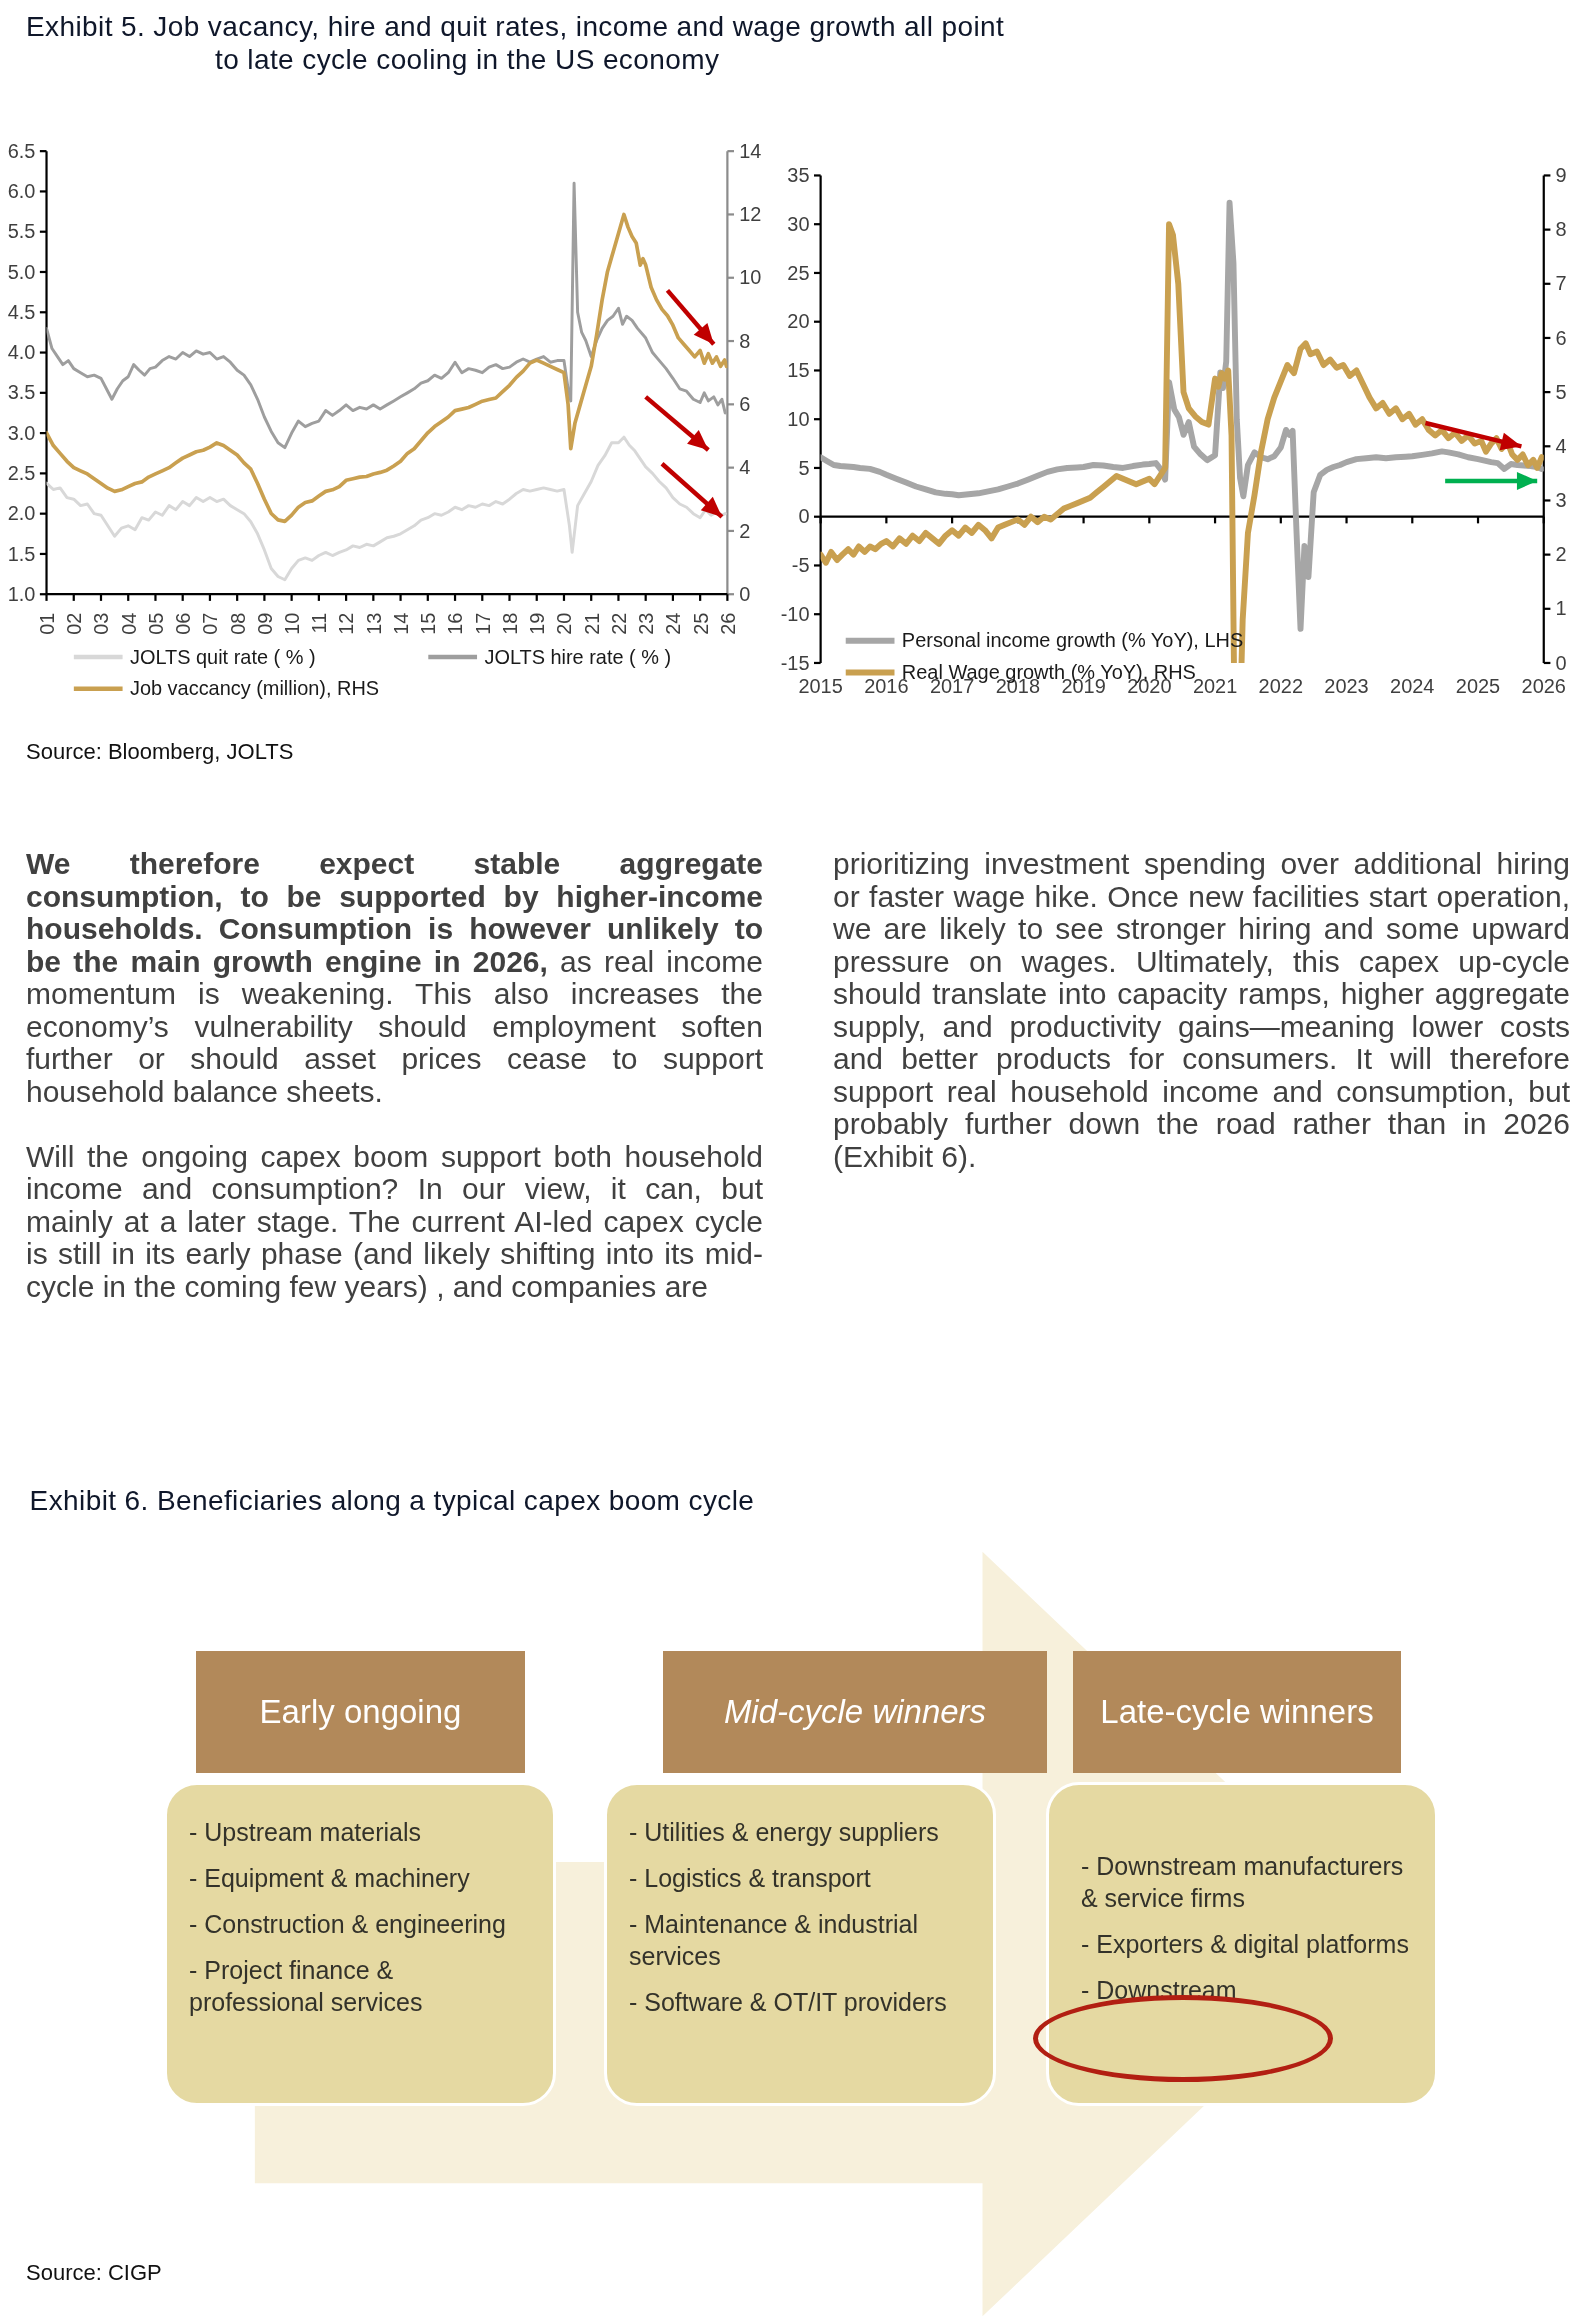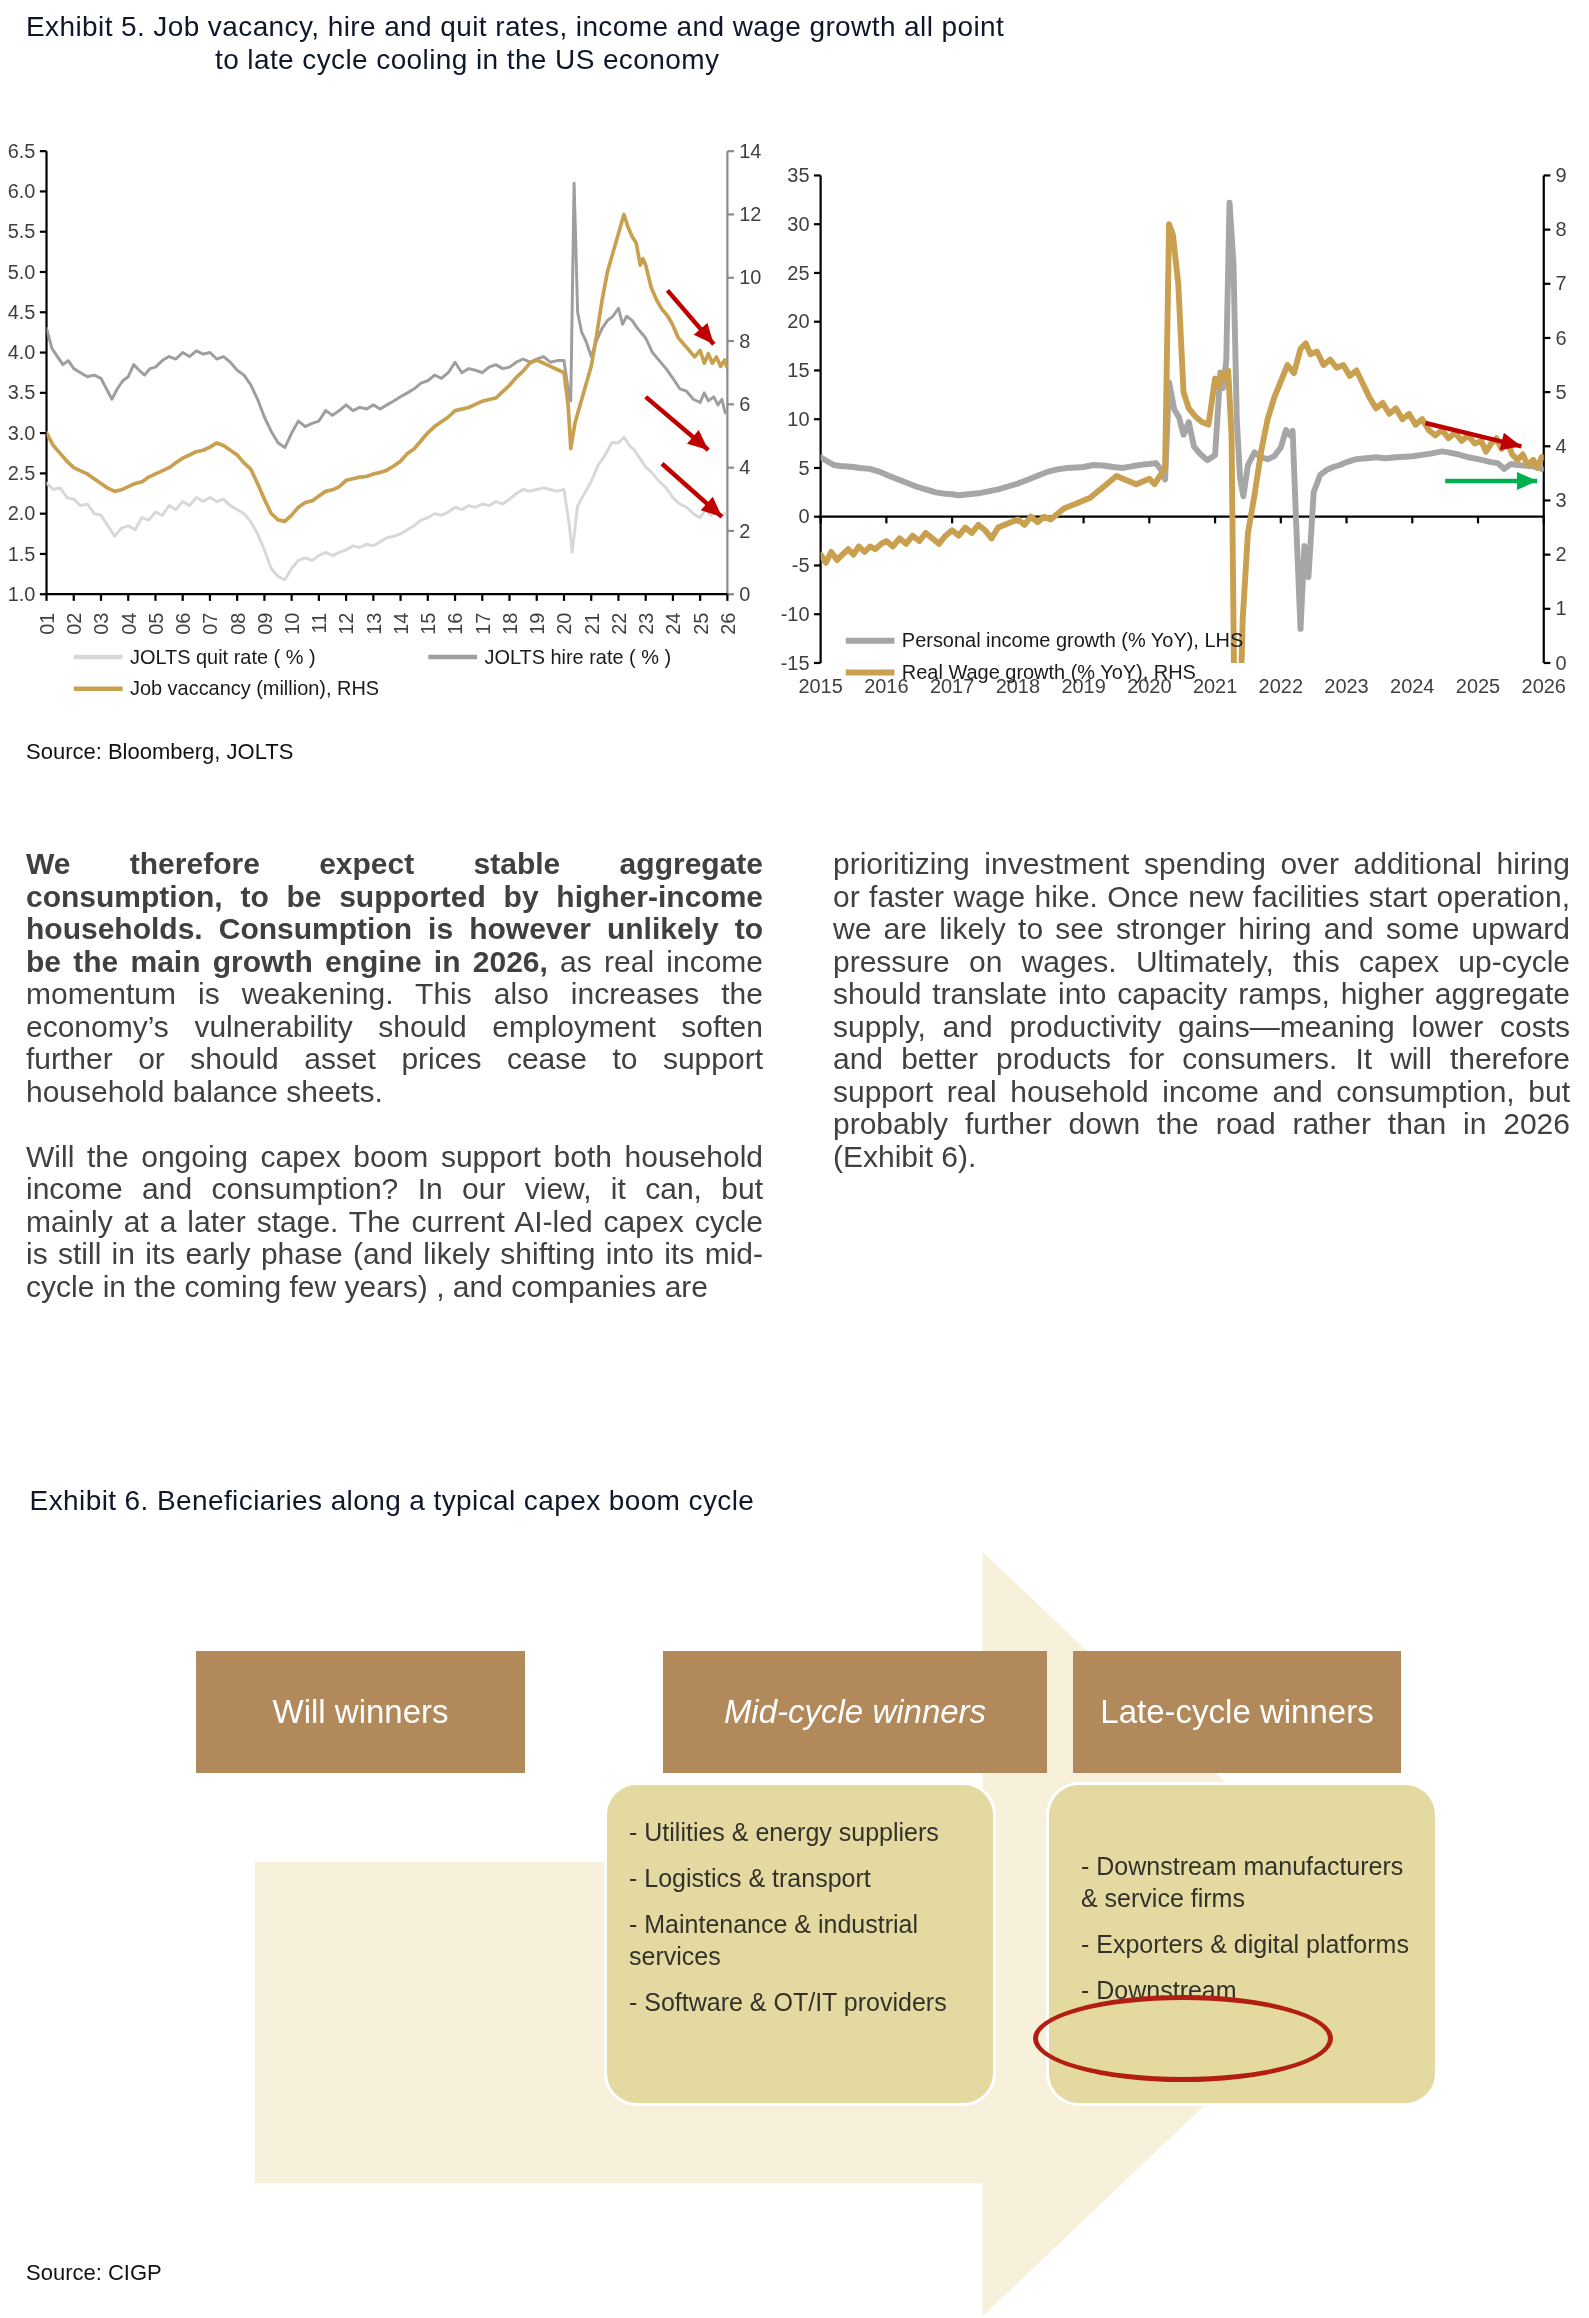--- a/index.html
+++ b/index.html
@@ -243,24 +243,30 @@
   <div class="col" style="left:833px;top:848px;width:737px;">
     <p>prioritizing investment spending over additional hiring or faster wage hike. Once new facilities start operation, we are likely to see stronger hiring and some upward pressure on wages. Ultimately, this capex up-cycle should translate into capacity ramps, higher aggregate supply, and productivity gains—meaning lower costs and better products for consumers. It will therefore support real household income and consumption, but probably further down the road rather than in 2026 (Exhibit 6).</p>
   </div>
 
   <div class="ex-title" style="left:29.6px;top:1484px;width:1515px;">Exhibit 6. Beneficiaries along a typical capex boom cycle</div>
 
   <svg id="capex-arrow" width="1589" height="2319" viewBox="0 0 2151 3138">
     <polygon points="345,2520 1330,2520 1330,2100 1875,2617 1330,3135 1330,2955 345,2955" fill="#F7F0DB"></polygon>
   </svg>
 
-  <div class="hdr" style="left:196px;top:1651px;width:329px;height:122px;">Will winners</div>
+  <div class="hdr" style="left:196px;top:1651px;width:329px;height:122px;">Early ongoing</div>
   <div class="hdr" style="left:663px;top:1651px;width:384px;height:122px;font-style:italic;">Mid-cycle winners</div>
   <div class="hdr" style="left:1073px;top:1651px;width:328px;height:122px;">Late-cycle winners</div>
 
+  <div class="bodybox" style="left:164px;top:1782px;width:392px;height:324px;" id="early-box">
+      <div class="item">- Upstream materials</div>
+      <div class="item">- Equipment &amp; machinery</div>
+      <div class="item">- Construction &amp; engineering</div>
+      <div class="item">- Project finance &amp; professional services</div>
+    </div>
   <div class="bodybox" style="left:604px;top:1782px;width:392px;height:324px;" id="mid-box">
       <div class="item">- Utilities &amp; energy suppliers</div>
       <div class="item">- Logistics &amp; transport</div>
       <div class="item">- Maintenance &amp; industrial services</div>
       <div class="item">- Software &amp; OT/IT providers</div>
     </div>
   <div class="bodybox" style="left:1046px;top:1782px;width:392px;height:324px;" id="late-box">
       <div class="item">- Downstream manufacturers &amp; service firms</div>
       <div class="item">- Exporters &amp; digital platforms</div>
       <div class="item">- Downstream</div>

